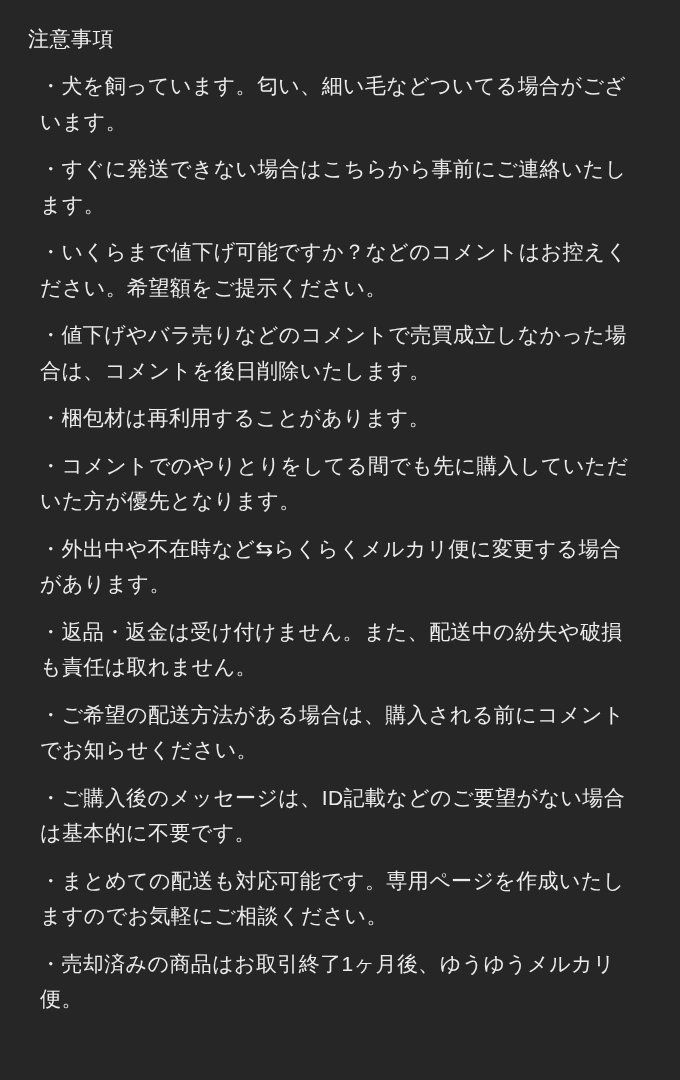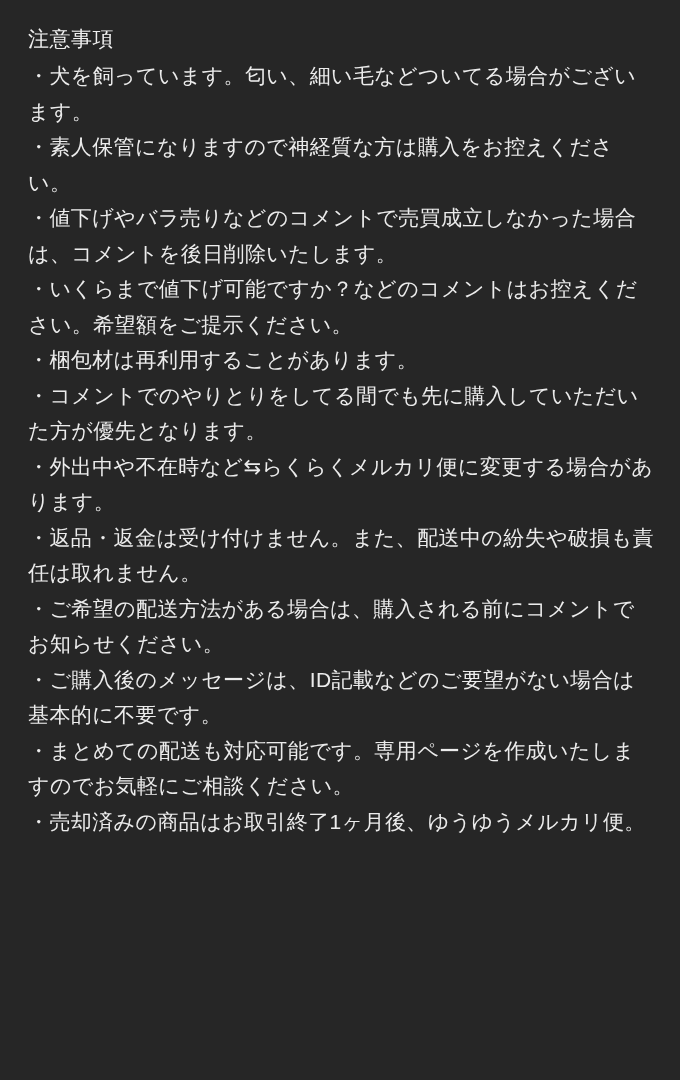--- a/index.html
+++ b/index.html
@@ -32,36 +32,36 @@
   .notice-list {
     list-style: none;
     margin: 0;
     padding: 0;
   }
   .notice-item {
     font-size: 21px;
     line-height: 35.5px;
     color: #ececec;
     letter-spacing: 0.4px;
-    margin: 0;
+    margin: 12px;
     padding: 0;
     text-align: left;
     word-break: break-all;
   }
 </style>
 </head>
 <body>
 
 <div id="notice-panel">
   <h1 class="notice-title">注意事項</h1>
   <ul class="notice-list">
     <li class="notice-item">・犬を飼っています。匂い、細い毛などついてる場合がございます。</li>
-    <li class="notice-item">・素人保管になりますので神経質な方は購入をお控えください。</li>
+    <li class="notice-item">・すぐに発送できない場合はこちらから事前にご連絡いたします。</li>
+    <li class="notice-item">・いくらまで値下げ可能ですか？などのコメントはお控えください。希望額をご提示ください。</li>
     <li class="notice-item">・値下げやバラ売りなどのコメントで売買成立しなかった場合は、コメントを後日削除いたします。</li>
-    <li class="notice-item">・いくらまで値下げ可能ですか？などのコメントはお控えください。希望額をご提示ください。</li>
     <li class="notice-item">・梱包材は再利用することがあります。</li>
     <li class="notice-item">・コメントでのやりとりをしてる間でも先に購入していただいた方が優先となります。</li>
     <li class="notice-item">・外出中や不在時など⇆らくらくメルカリ便に変更する場合があります。</li>
     <li class="notice-item">・返品・返金は受け付けません。また、配送中の紛失や破損も責任は取れません。</li>
     <li class="notice-item">・ご希望の配送方法がある場合は、購入される前にコメントでお知らせください。</li>
     <li class="notice-item">・ご購入後のメッセージは、ID記載などのご要望がない場合は基本的に不要です。</li>
     <li class="notice-item">・まとめての配送も対応可能です。専用ページを作成いたしますのでお気軽にご相談ください。</li>
     <li class="notice-item">・売却済みの商品はお取引終了1ヶ月後、ゆうゆうメルカリ便。</li>
   </ul>
 </div>

